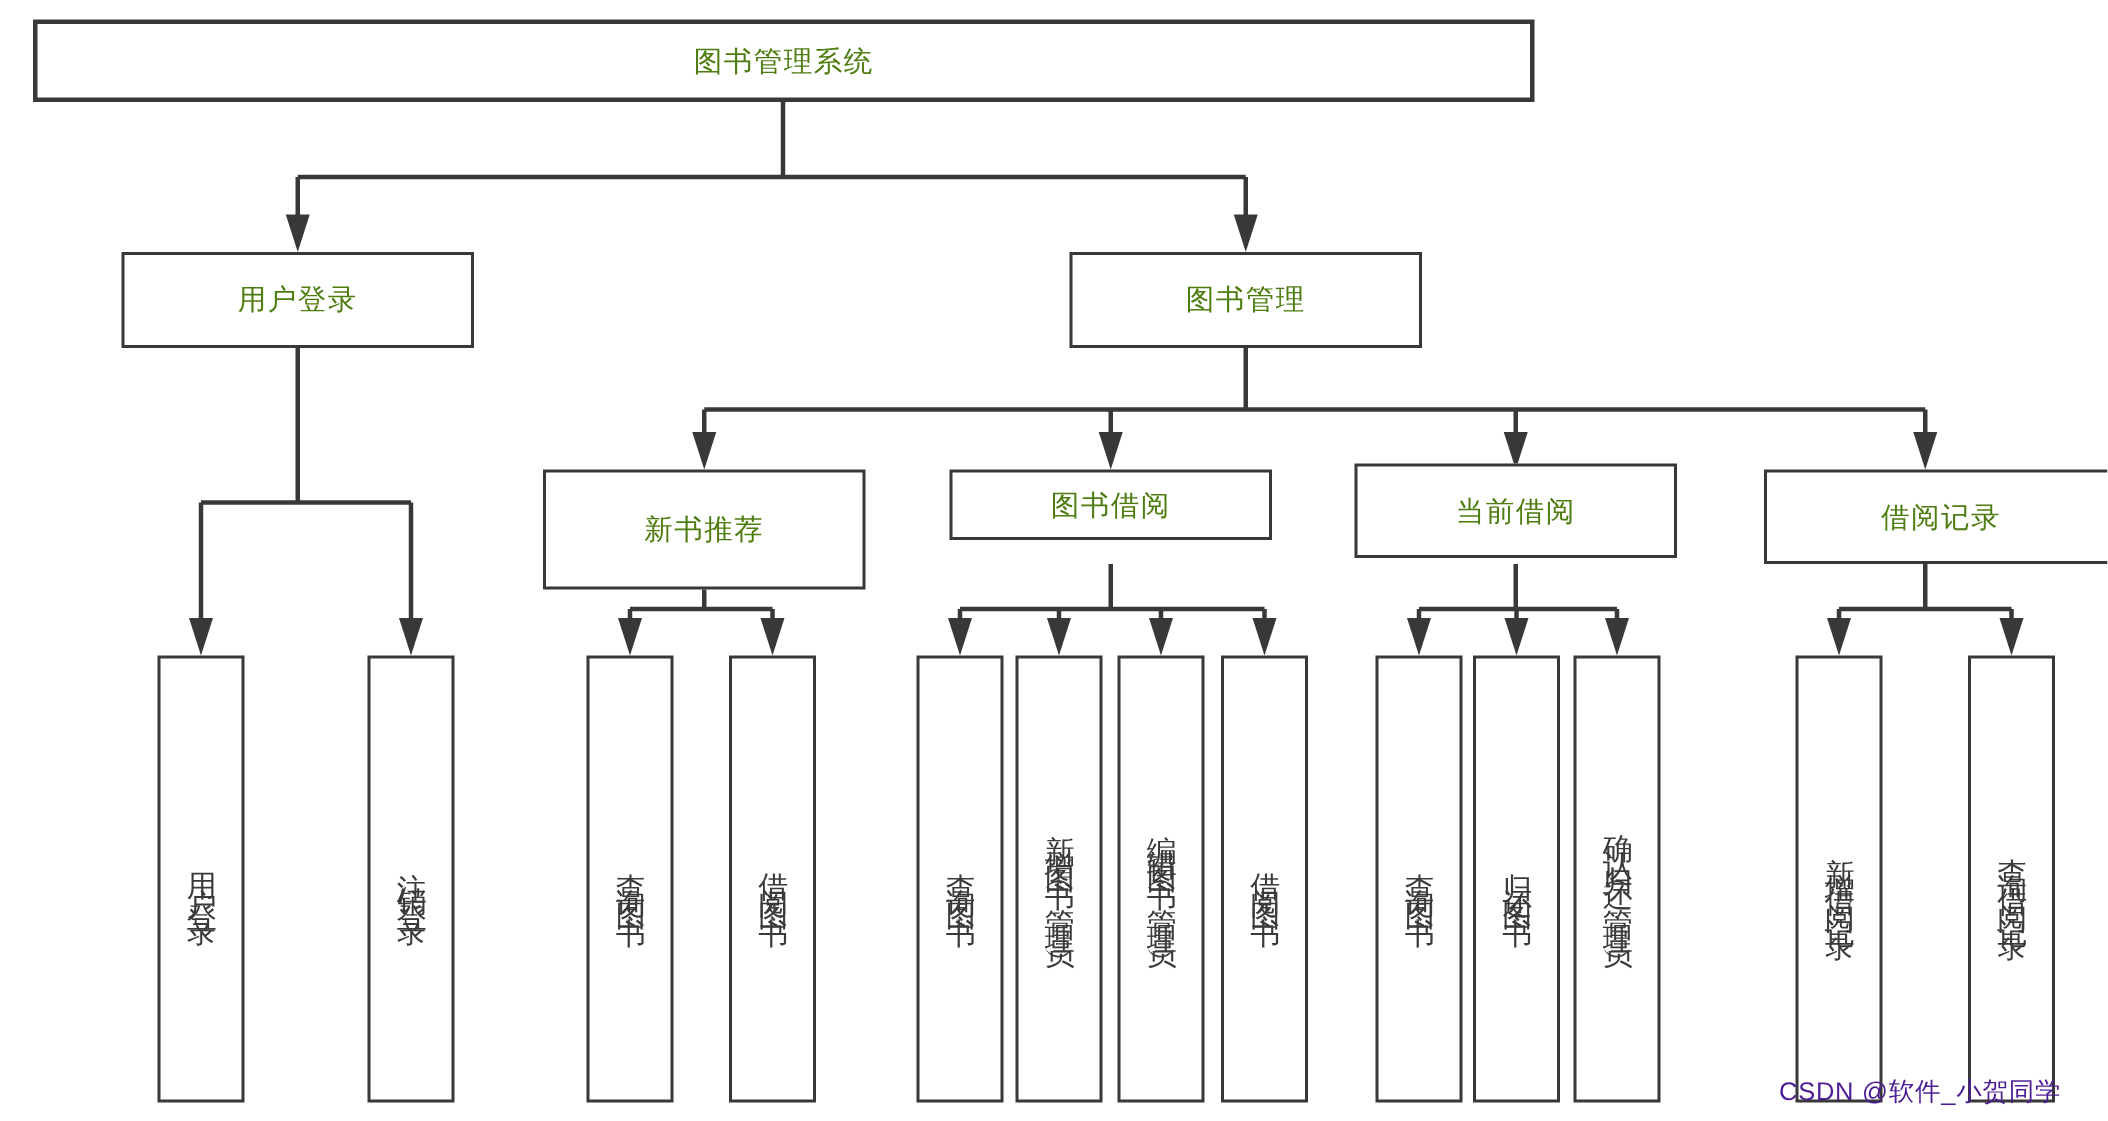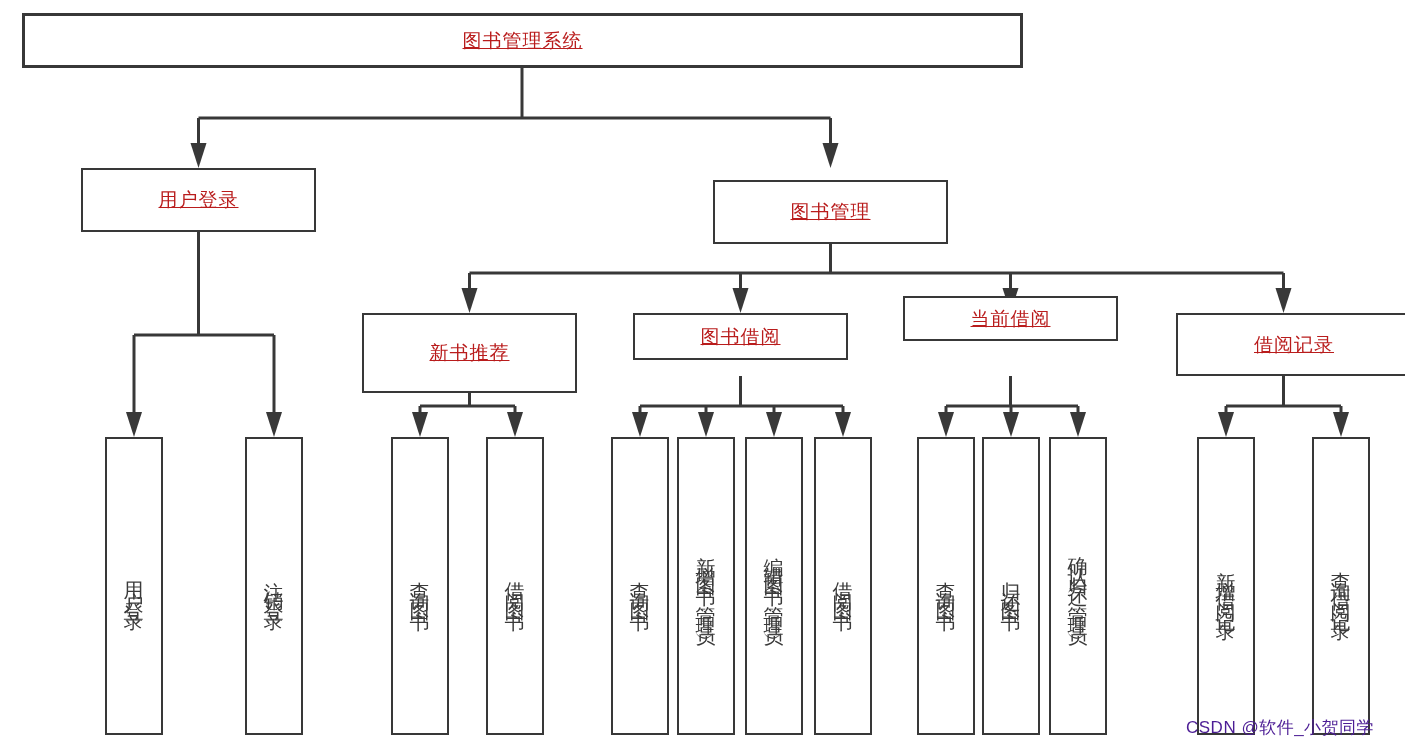--- a/index.html
+++ b/index.html
@@ -25,23 +25,22 @@
   .hbox {
     position: absolute;
     box-sizing: border-box;
     border: 2.5px solid #383838;
     background: #ffffff;
     display: flex;
     align-items: center;
     justify-content: center;
     font-size: 19px;
     letter-spacing: 1px;
-    color: #b91c1c;
+    color: #4d7c0f;
     z-index: 2;
-    text-decoration: underline;
   }
   .hbox.root {
     border-width: 3px;
     font-size: 19px;
   }
   .vbox {
     position: absolute;
     box-sizing: border-box;
     border: 2.5px solid #383838;
     background: #ffffff;
@@ -137,25 +136,25 @@
       <polygon points="1003,412 1019,412 1011,437"></polygon>
       <polygon points="1070,412 1086,412 1078,437"></polygon>
       <polygon points="1218,412 1234,412 1226,437"></polygon>
       <polygon points="1333,412 1349,412 1341,437"></polygon>
     </g>
   </svg>
 
   <div class="hbox root" style="left:22px;top:13px;width:1001px;height:55px">图书管理系统</div>
 
   <div class="hbox" style="left:81px;top:168px;width:235px;height:64px">用户登录</div>
-  <div class="hbox" style="left:713px;top:180px;width:235px;height:64px">图书管理</div>
+  <div class="hbox" style="left:713px;top:168px;width:235px;height:64px">图书管理</div>
 
   <div class="hbox" style="left:362px;top:313px;width:215px;height:80px">新书推荐</div>
   <div class="hbox" style="left:633px;top:313px;width:215px;height:47px">图书借阅</div>
-  <div class="hbox" style="left:903px;top:296px;width:215px;height:45px">当前借阅</div>
+  <div class="hbox" style="left:903px;top:309px;width:215px;height:63px">当前借阅</div>
   <div class="hbox" style="left:1176px;top:313px;width:236px;height:63px">借阅记录</div>
 
   <div class="vbox" style="left:105px;top:437px;width:58px;height:298px">
     <span class="vtext">用户登录</span>
   </div>
   <div class="vbox" style="left:245px;top:437px;width:58px;height:298px">
     <span class="vtext">注销登录</span>
   </div>
 
   <div class="vbox" style="left:391px;top:437px;width:58px;height:298px">

